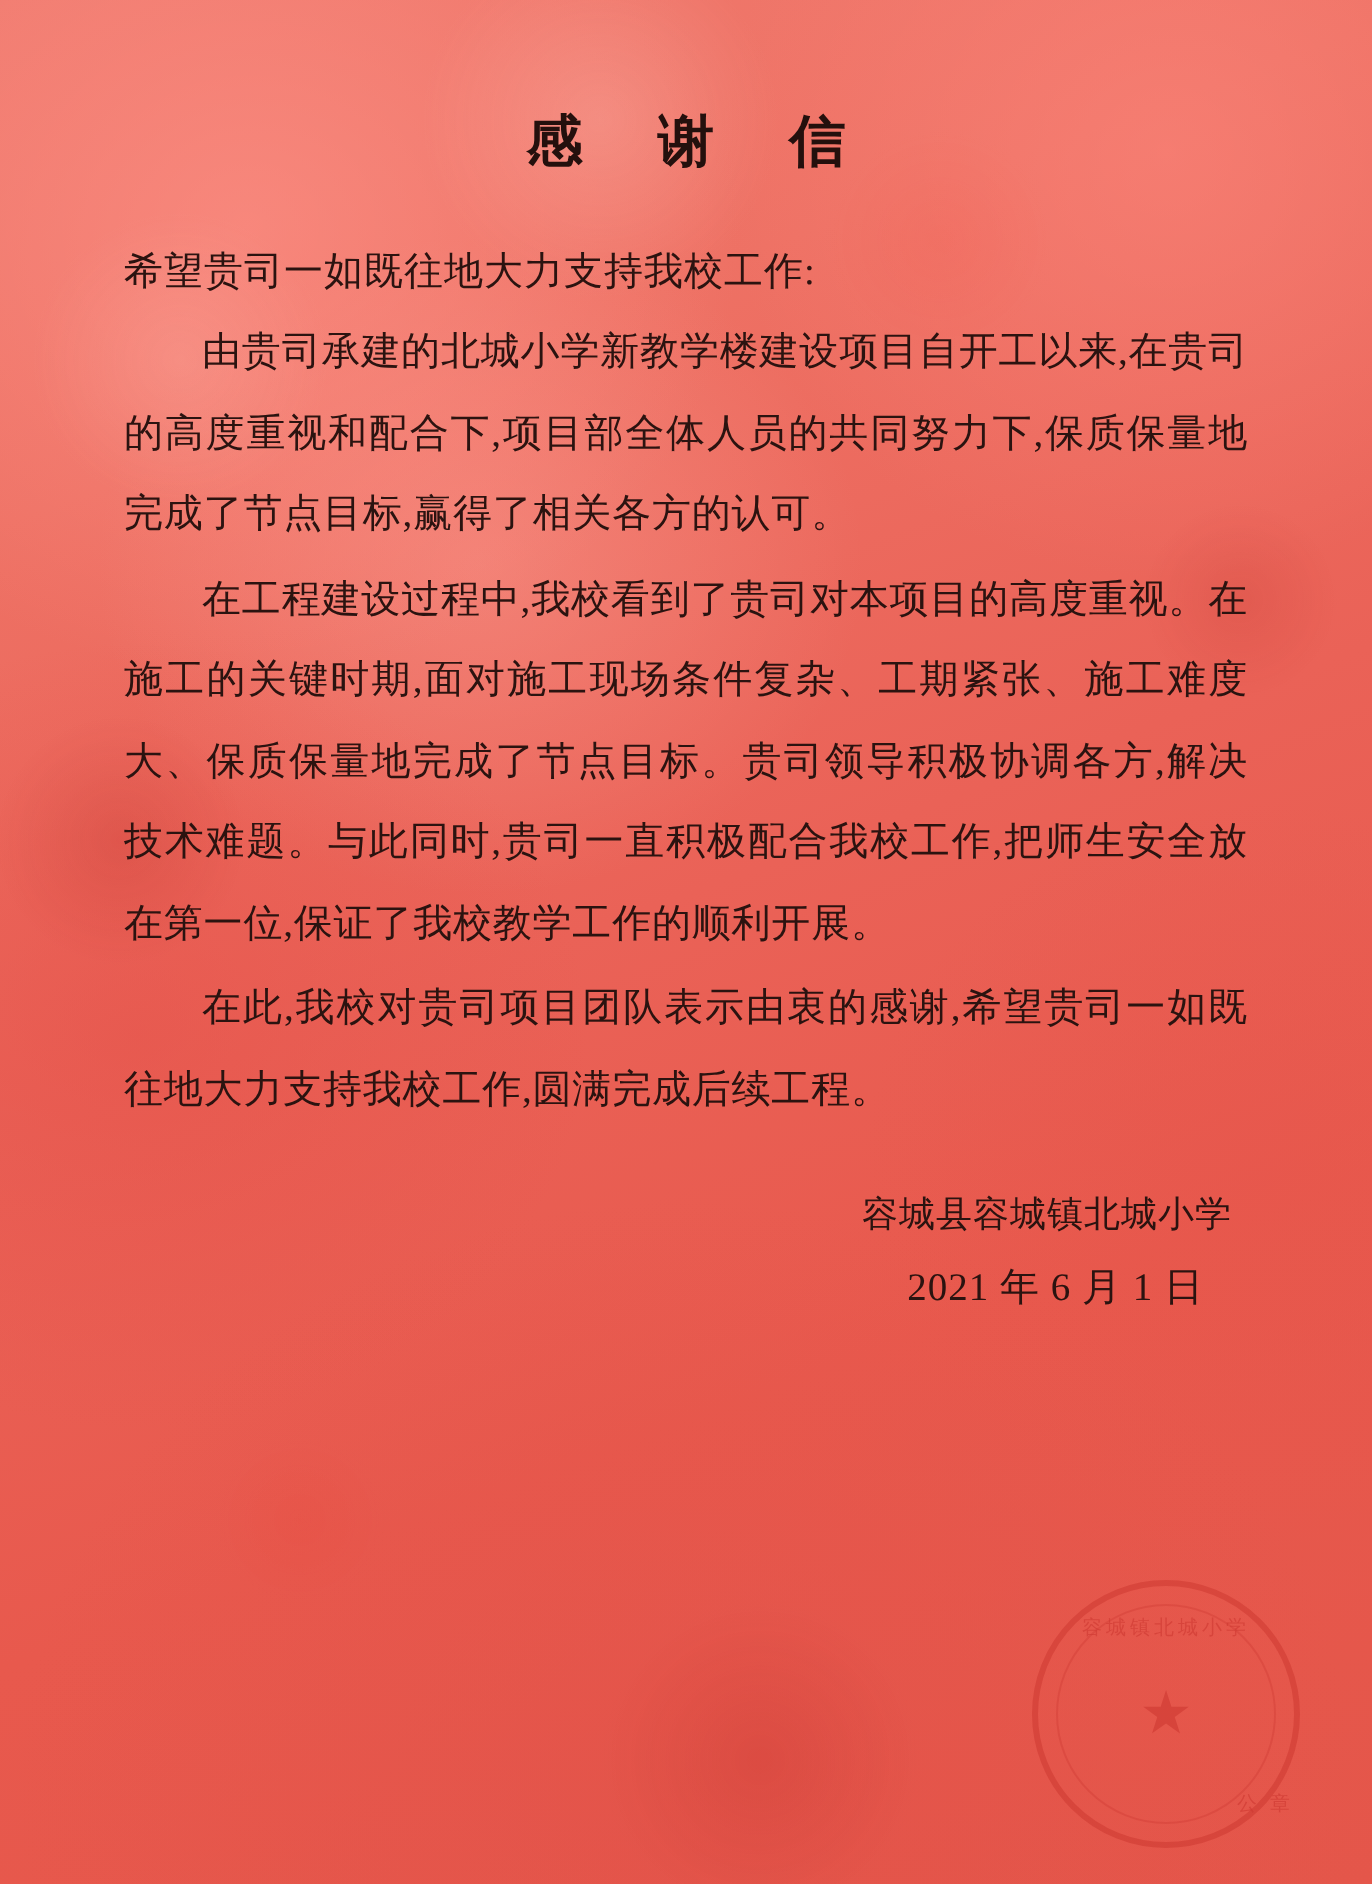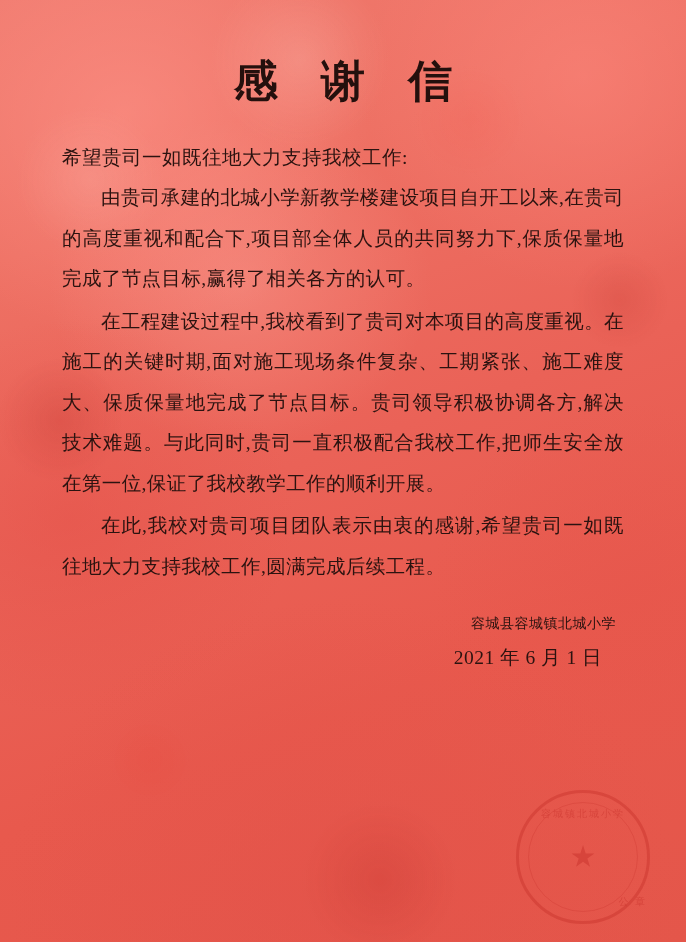--- a/index.html
+++ b/index.html
@@ -54,21 +54,21 @@
 
   #content {
     position: relative;
     z-index: 3;
     padding: 0 62px;
     color: #2e1512;
   }
 
   #letter-title {
     text-align: center;
-    font-size: 44px;
+    font-size: 28px;
     font-weight: bold;
     letter-spacing: 14px;
     text-indent: 14px;
     margin: 52px 0 28px 0;
     color: #24100d;
     font-family: "DejaVu Serif", "Liberation Serif", serif;
   }
 
   .salutation {
     font-size: 19.5px;
@@ -88,21 +88,21 @@
     color: #2b1310;
     letter-spacing: 0.4px;
   }
 
   #signature-block {
     margin-top: 22px;
     text-align: right;
     padding-right: 8px;
   }
   .sign-line {
-    font-size: 14px;
+    font-size: 18px;
     line-height: 2.0;
     color: #2b1310;
     letter-spacing: 0.5px;
     text-align: right;
   }
   .date-line {
     font-size: 19.5px;
     line-height: 2.0;
     color: #2b1310;
     letter-spacing: 0.5px;

